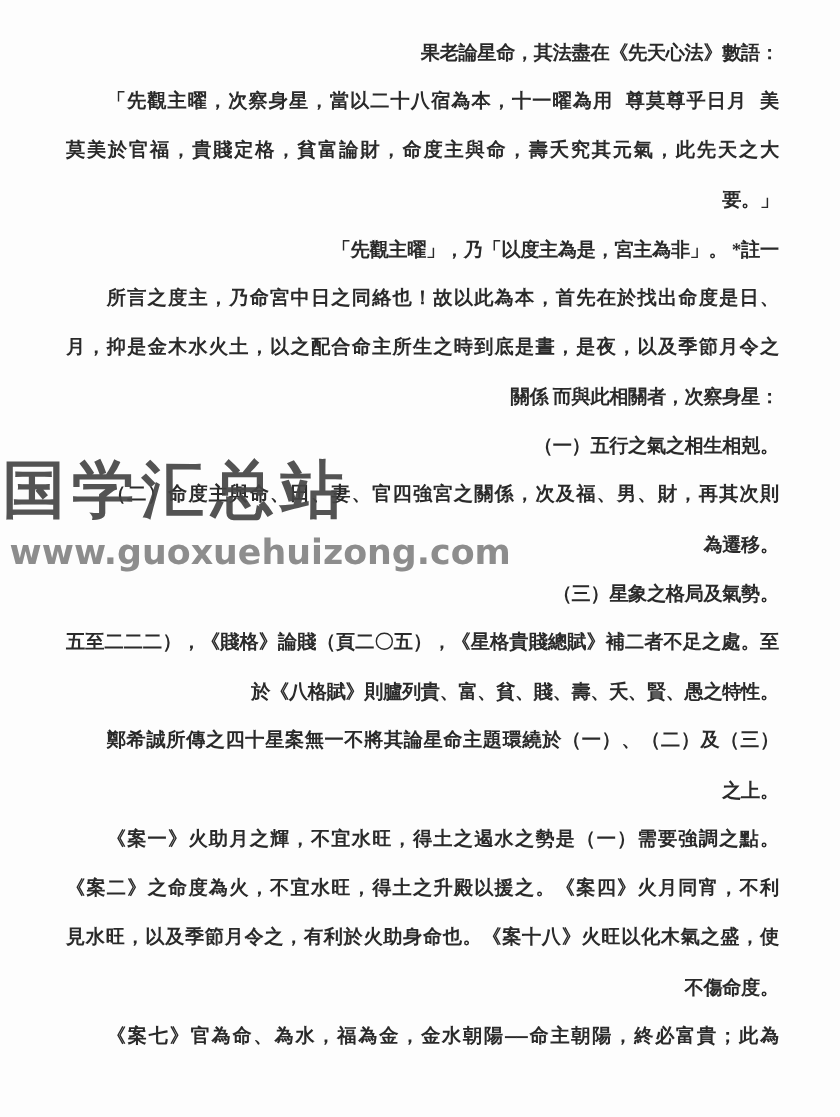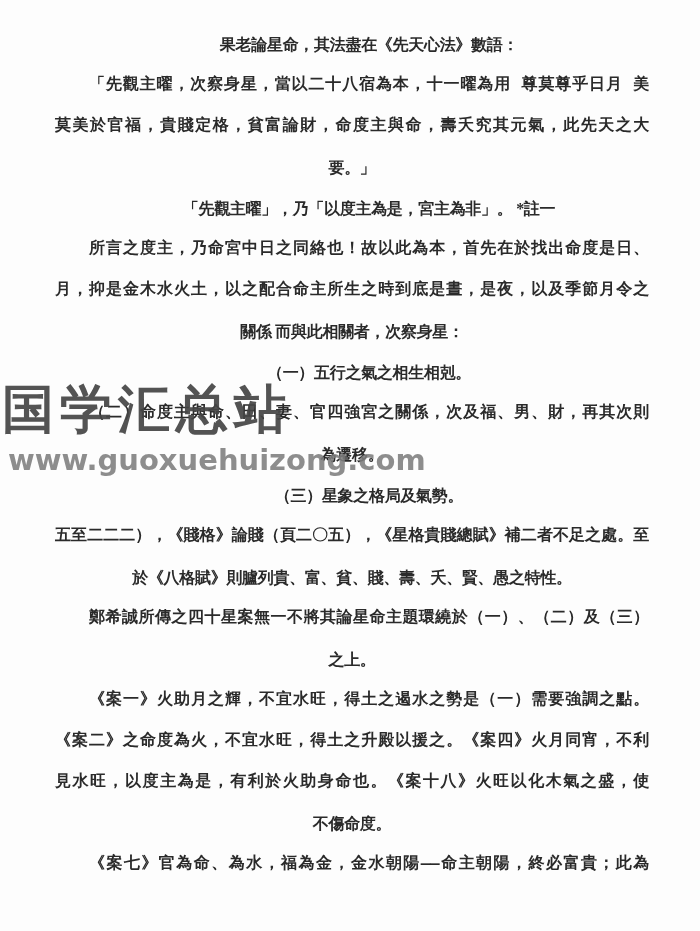--- a/index.html
+++ b/index.html
@@ -21,21 +21,21 @@
     left: 55px;
     top: 24px;
     width: 594px;
   }
   .line {
     height: 41px;
     line-height: 41px;
     font-size: 16px;
     letter-spacing: -0.3px;
     color: #2a2a2a;
-    text-align: center;
+    text-align: right;
     white-space: nowrap;
     font-weight: 600;
   }
   .line.fill {
     white-space: normal;
     text-align: justify;
     text-align-last: justify;
     font-family: Liberation Mono, monospace;
   }
   .line.indent {
@@ -85,21 +85,21 @@
       <div class="line indent">（一）五行之氣之相生相剋。</div>
       <div class="line fill indent">（二）命度主與命、田、妻、官四強宮之關係，次及福、男、財，再其次則</div>
       <div class="line">為遷移。</div>
       <div class="line indent">（三）星象之格局及氣勢。</div>
       <div class="line fill">五至二二二），《賤格》論賤（頁二〇五），《星格貴賤總賦》補二者不足之處。至</div>
       <div class="line">於《八格賦》則臚列貴、富、貧、賤、壽、夭、賢、愚之特性。</div>
       <div class="line fill indent">鄭希誠所傳之四十星案無一不將其論星命主題環繞於（一）、（二）及（三）</div>
       <div class="line">之上。</div>
       <div class="line fill indent">《案一》火助月之輝，不宜水旺，得土之遏水之勢是（一）需要強調之點。</div>
       <div class="line fill">《案二》之命度為火，不宜水旺，得土之升殿以援之。《案四》火月同宵，不利</div>
-      <div class="line fill">見水旺，以度主為是，有利於火助身命也。《案十八》火旺以化木氣之盛，使</div>
+      <div class="line fill">見水旺，以及季節月令之，有利於火助身命也。《案十八》火旺以化木氣之盛，使</div>
       <div class="line">不傷命度。</div>
       <div class="line fill indent">《案七》官為命、為水，福為金，金水朝陽——命主朝陽，終必富貴；此為</div>
     </div>
   <div class="watermark">
     <div class="wm-title">国学汇总站</div>
     <div class="wm-url">www.guoxuehuizong.com</div>
   </div>
 </div>
 
 </body></html>

